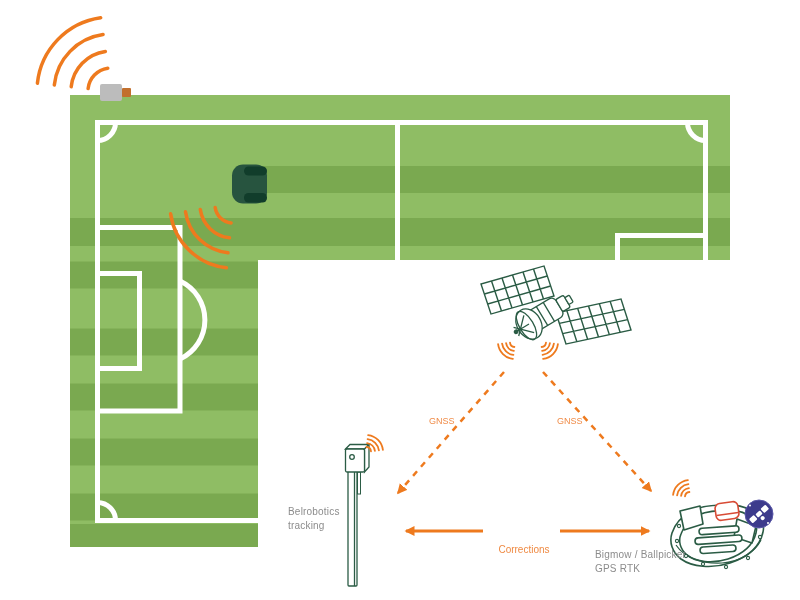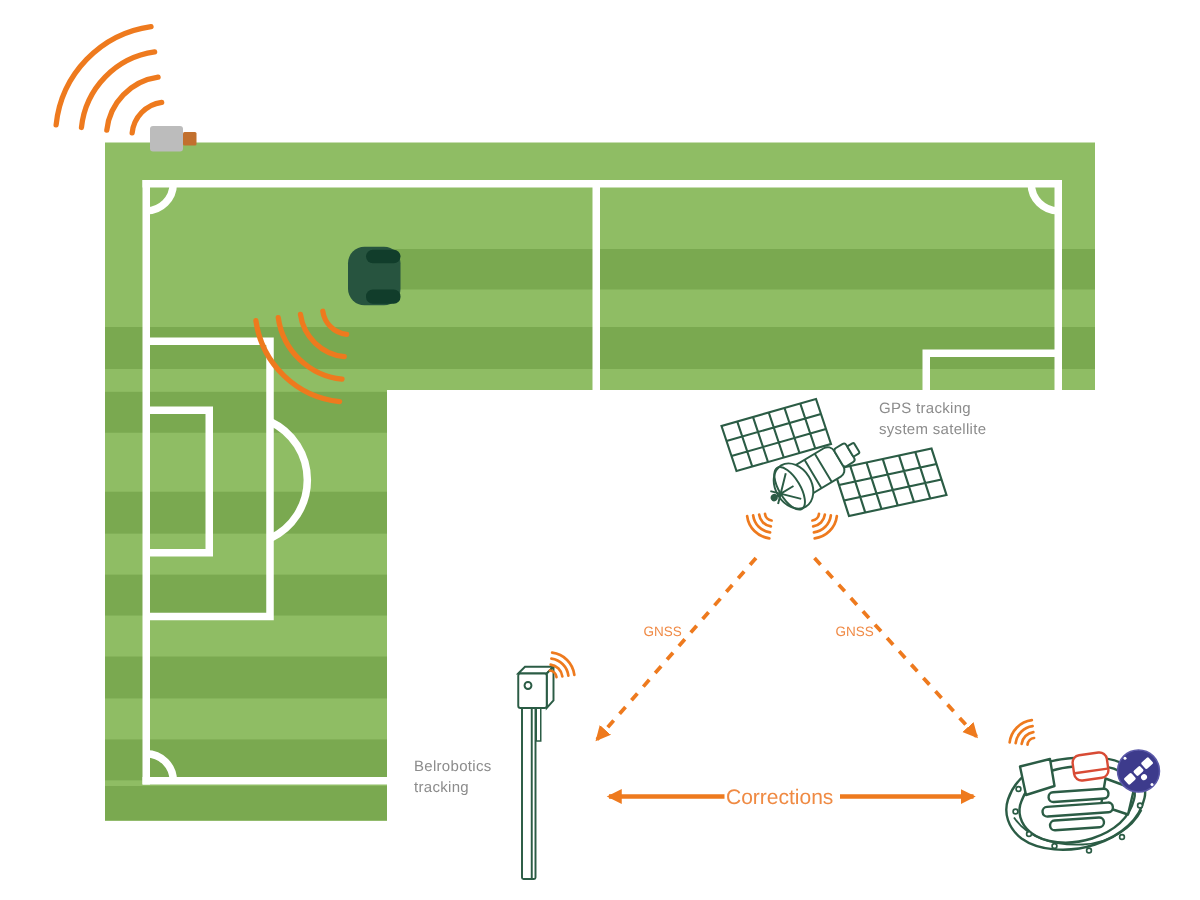--- a/index.html
+++ b/index.html
@@ -32,22 +32,22 @@
   
   .lbl{
     position:absolute;color:#8C8C8C;font-size:10px;line-height:13.5px;
     letter-spacing:.2px;white-space:nowrap;
   }
   .lbl-orange{
     position:absolute;color:#F08B47;font-size:9px;line-height:11px;
     text-align:left;white-space:nowrap;
   }
   .lbl-corrections{
-    position:absolute;color:#EF8A43;font-size:14px;line-height:12px;
-    text-align:left;white-space:nowrap;
+    position:absolute;color:#EF8A43;font-size:10px;line-height:12px;
+    text-align:center;white-space:nowrap;margin-top:19px;
   }
 </style>
 </head>
 <body>
 
 <div class="stage">
 
   <div class="field-top">
     <div class="stripe"></div>
     <div class="mow-track"></div>
@@ -224,30 +224,30 @@
         <rect x="-11" y="-2.8" width="6.5" height="5.6" rx="1"></rect>
         <rect x="-3" y="-2.2" width="6" height="4.4" rx="1"></rect>
         <rect x="4.5" y="-2.8" width="6.5" height="5.6" rx="1"></rect>
         <circle cx="0" cy="5.5" r="2"></circle>
       </g>
       <circle cx="750" cy="505.5" r="1" fill="#FFFFFF"></circle>
       <circle cx="768" cy="523" r="1" fill="#FFFFFF"></circle>
     </g>
   </svg>
 
-  <div class="lbl" style="left:586px;top:266px;">
-    <div>GPS tracking</div>
-    <div>system satellite</div>
-  </div>
-
-  <div class="lbl" style="left:276px;top:505px;">
+
+  <div class="lbl" style="left:288px;top:505px;">
     <div>Belrobotics</div>
     <div>tracking</div>
   </div>
 
+  <div class="lbl" style="left:595px;top:548px;">
+    <div>Bigmow / Ballpicker</div>
+    <div>GPS RTK</div>
+  </div>
 
   <div class="lbl-orange" style="left:429px;top:416px;width:56px;">GNSS</div>
 
   <div class="lbl-orange" style="left:557px;top:416px;width:56px;">GNSS</div>
 
   <div class="lbl-corrections" style="left:484px;top:525px;width:80px;">Corrections</div>
 
 </div>
 
 </body></html>

